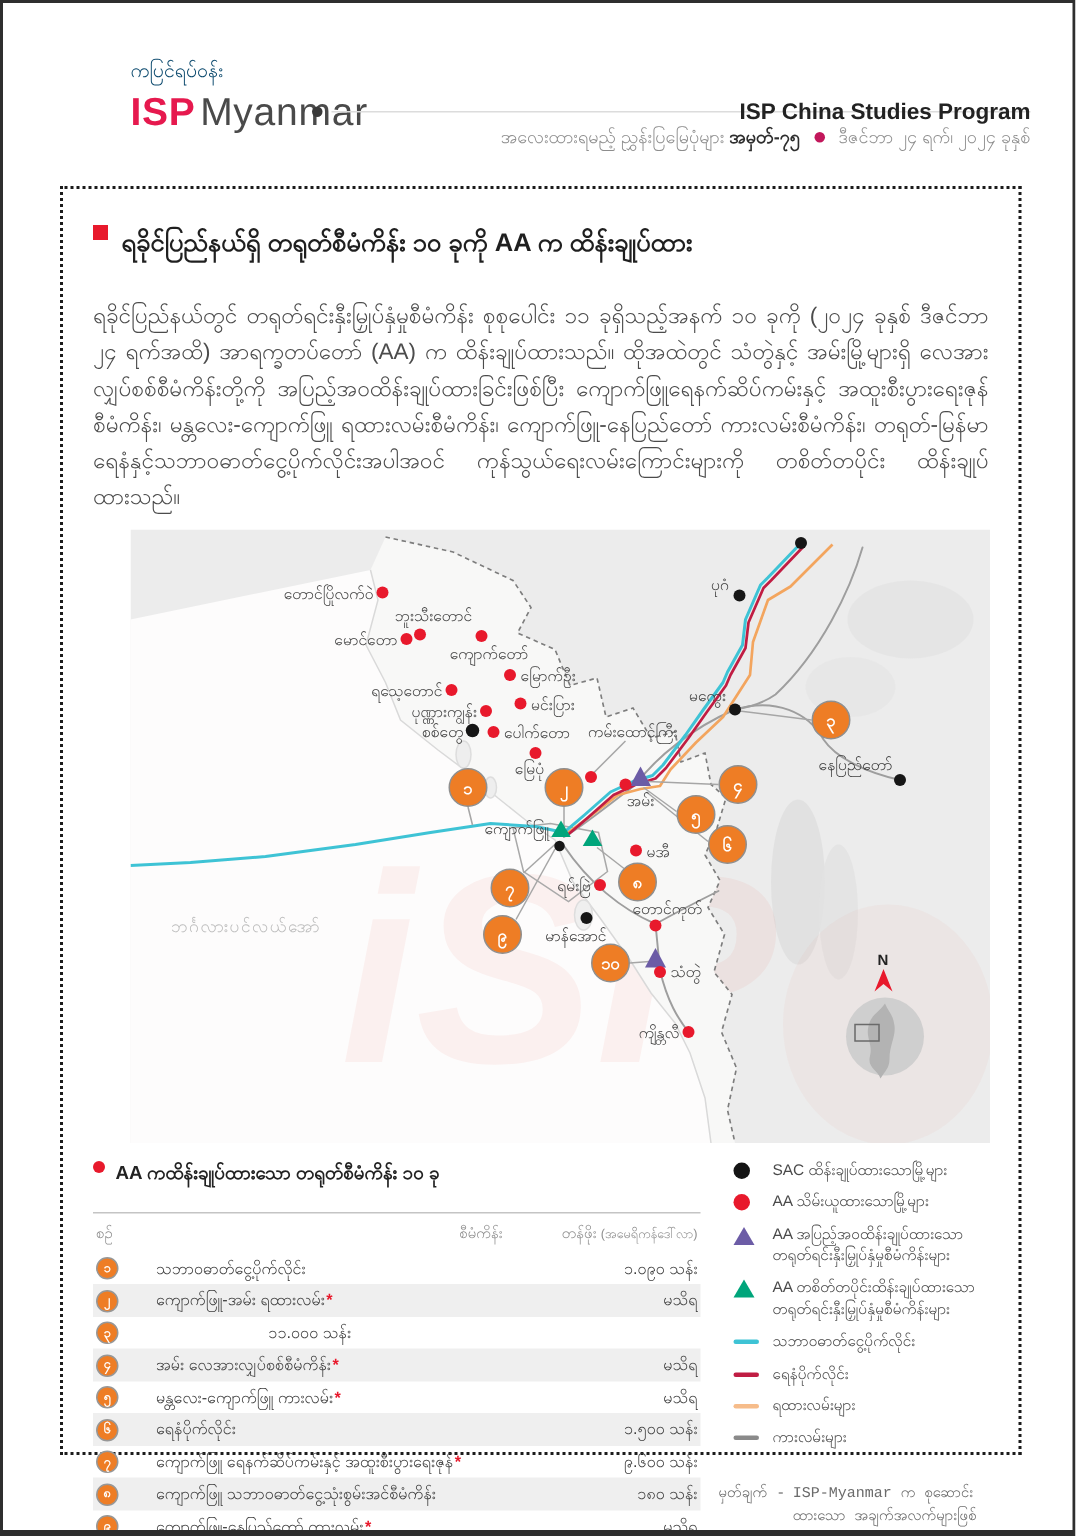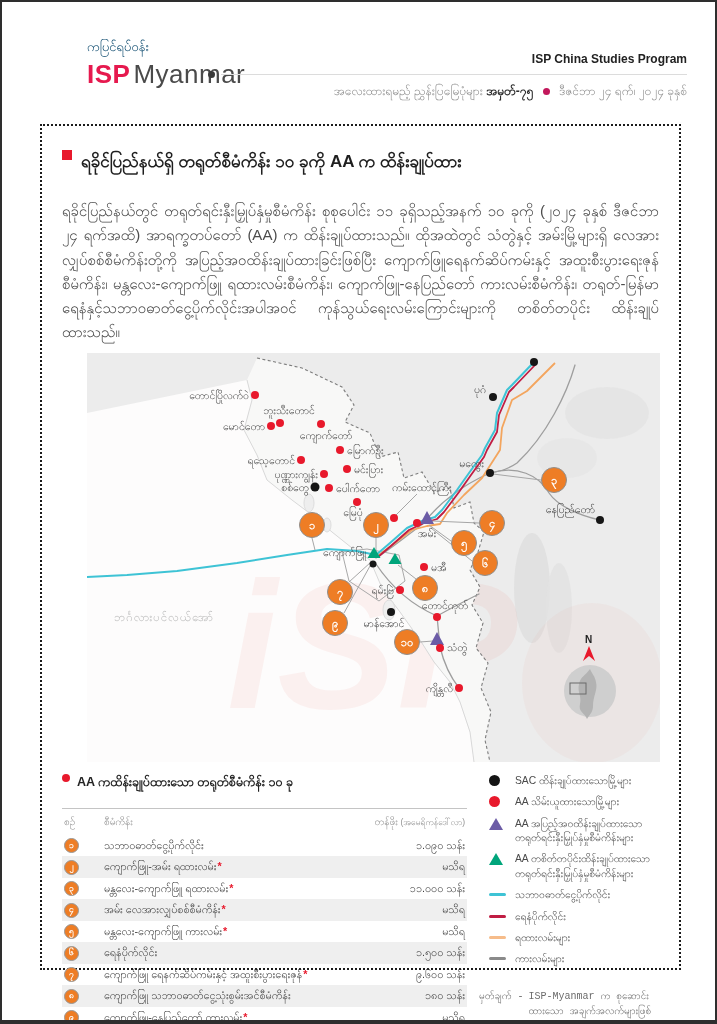--- a/index.html
+++ b/index.html
@@ -7,21 +7,21 @@
         border:2px solid #2e2e2e;border-bottom-width:4px;overflow:hidden;
         font-family:"Liberation Sans","DejaVu Sans",sans-serif;color:#333;}
   
   .brand{position:absolute;left:85px;top:36px;}
   .brand .tagline{font-size:13px;color:#0c4a6e;margin-bottom:2px;}
   .brand .logoline{font-size:26px;font-weight:bold;letter-spacing:.5px;}
   .brand .isp{color:#e6194e;}
   .brand .mm{color:#4a4a4a;font-weight:normal;margin-left:3px;}
   .hdot{position:absolute;left:206px;top:69px;width:7px;height:7px;border-radius:50%;background:#3a3a3a;}
   .hline{position:absolute;left:219px;right:28px;top:72px;border-top:1px solid #dcdcdc;}
-  .program{position:absolute;right:28px;top:50px;font-size:12px;font-weight:bold;color:#222;}
+  .program{position:absolute;right:28px;top:64px;font-size:15px;font-weight:bold;color:#222;}
   .series{position:absolute;right:28px;top:81px;font-size:12px;color:#8d8d8d;white-space:nowrap;}
   .series b{color:#2e2e2e;}
   .series .sdot{display:inline-block;width:7px;height:7px;border-radius:50%;background:#c2175b;margin:0 6px 1px 6px;vertical-align:middle;}
   
   .mainbox{position:absolute;left:38px;top:122px;width:641px;height:846px;box-sizing:border-box;
            border:2px dotted #1b1b1b;padding:16px 20px 10px 20px;}
   .titlerow{display:flex;align-items:flex-start;gap:9px;margin-top:8px;}
   .titlesq{width:10px;height:10px;background:#e8192c;flex:0 0 auto;}
   .title{font-size:17px;font-weight:bold;color:#1f1f1f;}
   .intro{margin-top:24px;font-size:15px;line-height:1.62;color:#4c4c4c;text-align:justify;}
@@ -35,21 +35,21 @@
   .wmark{font-size:180px;font-weight:bold;font-style:italic;fill:rgba(230,80,70,0.07);}
   
   .bottom{display:flex;margin-top:10px;gap:12px;}
   .tcol{width:405px;flex:0 0 auto;}
   .lcol{width:180px;flex:0 0 auto;padding-top:2px;}
   .ttitle{display:flex;gap:7px;font-size:12.5px;font-weight:bold;color:#222;margin:2px 0 8px 0;}
   .tdot{width:8px;height:8px;border-radius:50%;background:#e8192c;flex:0 0 auto;}
   .thead{display:flex;align-items:center;border-top:1px solid #c4c4c4;padding:6px 2px 5px 2px;
          font-size:10px;color:#8f8f8f;margin-top:16px;}
   .thead .h1{width:40px;}
-  .thead .h2{flex:1;text-align:left;}
+  .thead .h2{flex:1;text-align:right;}
   .thead .h3{width:130px;text-align:right;}
   .thead .unit{font-size:8.5px;}
   .trow{display:flex;align-items:center;height:21.5px;padding:0 2px;font-size:10.8px;color:#3d3d3d;}
   .trow:nth-child(even){background:#efefef;}
   .badgec{width:40px;flex:0 0 auto;}
   .badge{display:inline-flex;align-items:center;justify-content:center;width:15px;height:15px;border-radius:50%;
          background:#ee7d25;border:1px solid #979797;color:#fff;font-size:8.5px;font-weight:bold;box-sizing:border-box;}
   .proj{flex:1;white-space:nowrap;overflow:hidden;}
   .star{color:#e8192c;font-weight:bold;margin-left:1px;}
   .val{width:130px;text-align:right;flex:0 0 auto;}
@@ -287,21 +287,20 @@
               <span class="proj"><span>သဘာဝဓာတ်ငွေ့ပိုက်လိုင်း</span></span>
               <span class="val">၁.၀၉၀ သန်း</span>
             </div>
           <div class="trow">
               <span class="badgec"><span class="badge">၂</span></span>
               <span class="proj"><span>ကျောက်ဖြူ-အမ်း ရထားလမ်း</span><span class="star">*</span></span>
               <span class="val">မသိရ</span>
             </div>
           <div class="trow">
               <span class="badgec"><span class="badge">၃</span></span>
-              <span class="proj"><span>မန္တလေး-ကျောက်ဖြူ ရထားလမ်း</span><span class="star">*</span></span>
               <span class="val">၁၁.၀၀၀ သန်း</span>
             </div>
           <div class="trow">
               <span class="badgec"><span class="badge">၄</span></span>
               <span class="proj"><span>အမ်း လေအားလျှပ်စစ်စီမံကိန်း</span><span class="star">*</span></span>
               <span class="val">မသိရ</span>
             </div>
           <div class="trow">
               <span class="badgec"><span class="badge">၅</span></span>
               <span class="proj"><span>မန္တလေး-ကျောက်ဖြူ ကားလမ်း</span><span class="star">*</span></span>

